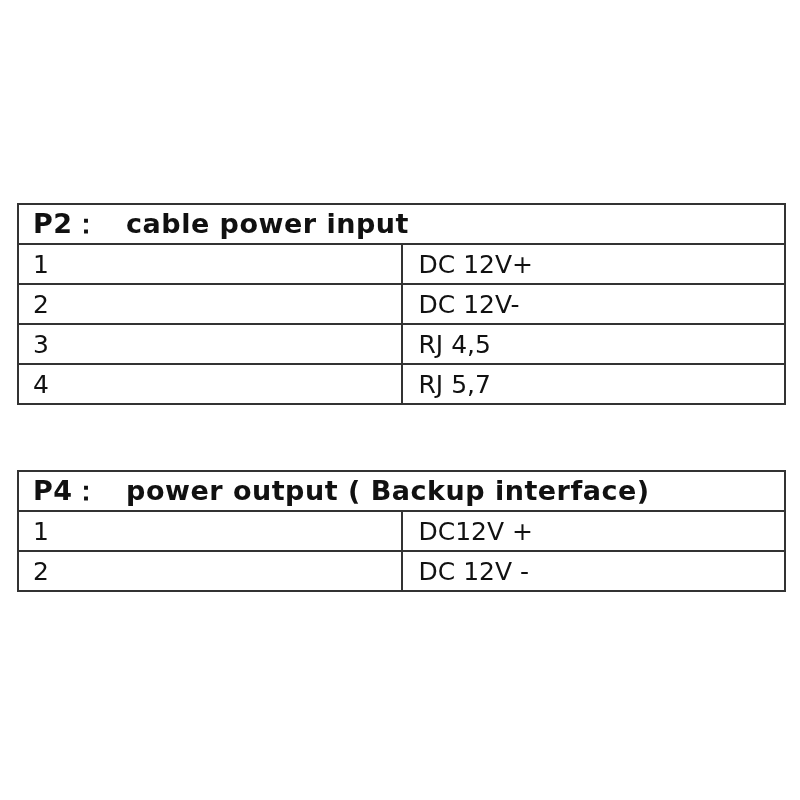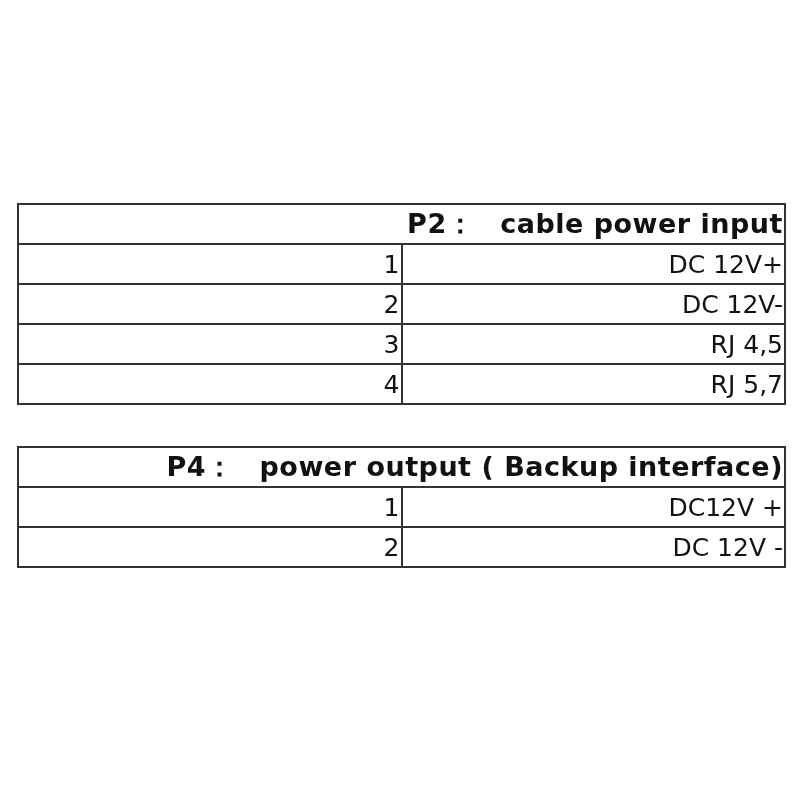--- a/index.html
+++ b/index.html
@@ -8,31 +8,30 @@
     background: #ffffff;
   }
   .canvas {
     position: relative;
     width: 800px;
     height: 800px;
     background: #ffffff;
     font-family: "DejaVu Sans", "Liberation Sans", sans-serif;
     color: #111111;
     overflow: hidden;
-    text-align: right;
   }
   table.spec-table {
     position: absolute;
     left: 17px;
     width: 769px;
     border-collapse: collapse;
     table-layout: fixed;
   }
   table.t1 { top: 203px; }
-  table.t2 { top: 446px; }
+  table.t2 { top: 470px; }
   table.spec-table td {
     border: 2px solid #333333;
     height: 40px;
     vertical-align: middle;
     box-sizing: border-box;
     white-space: nowrap;
     overflow: hidden;
   }
   td.header-cell {
     font-weight: bold;
@@ -43,21 +42,21 @@
   td.header-cell .title {
     margin-left: 26px;
   }
   td.pin-cell {
     width: 128px;
     font-size: 25px;
     padding-left: 14px;
   }
   td.desc-cell {
     font-size: 25px;
-    padding-left: 3px;
+    padding-left: 16px;
   }
 </style>
 </head>
 <body>
 
 <div class="canvas">
 
   <table class="spec-table t1">
     <tbody>
       <tr>

